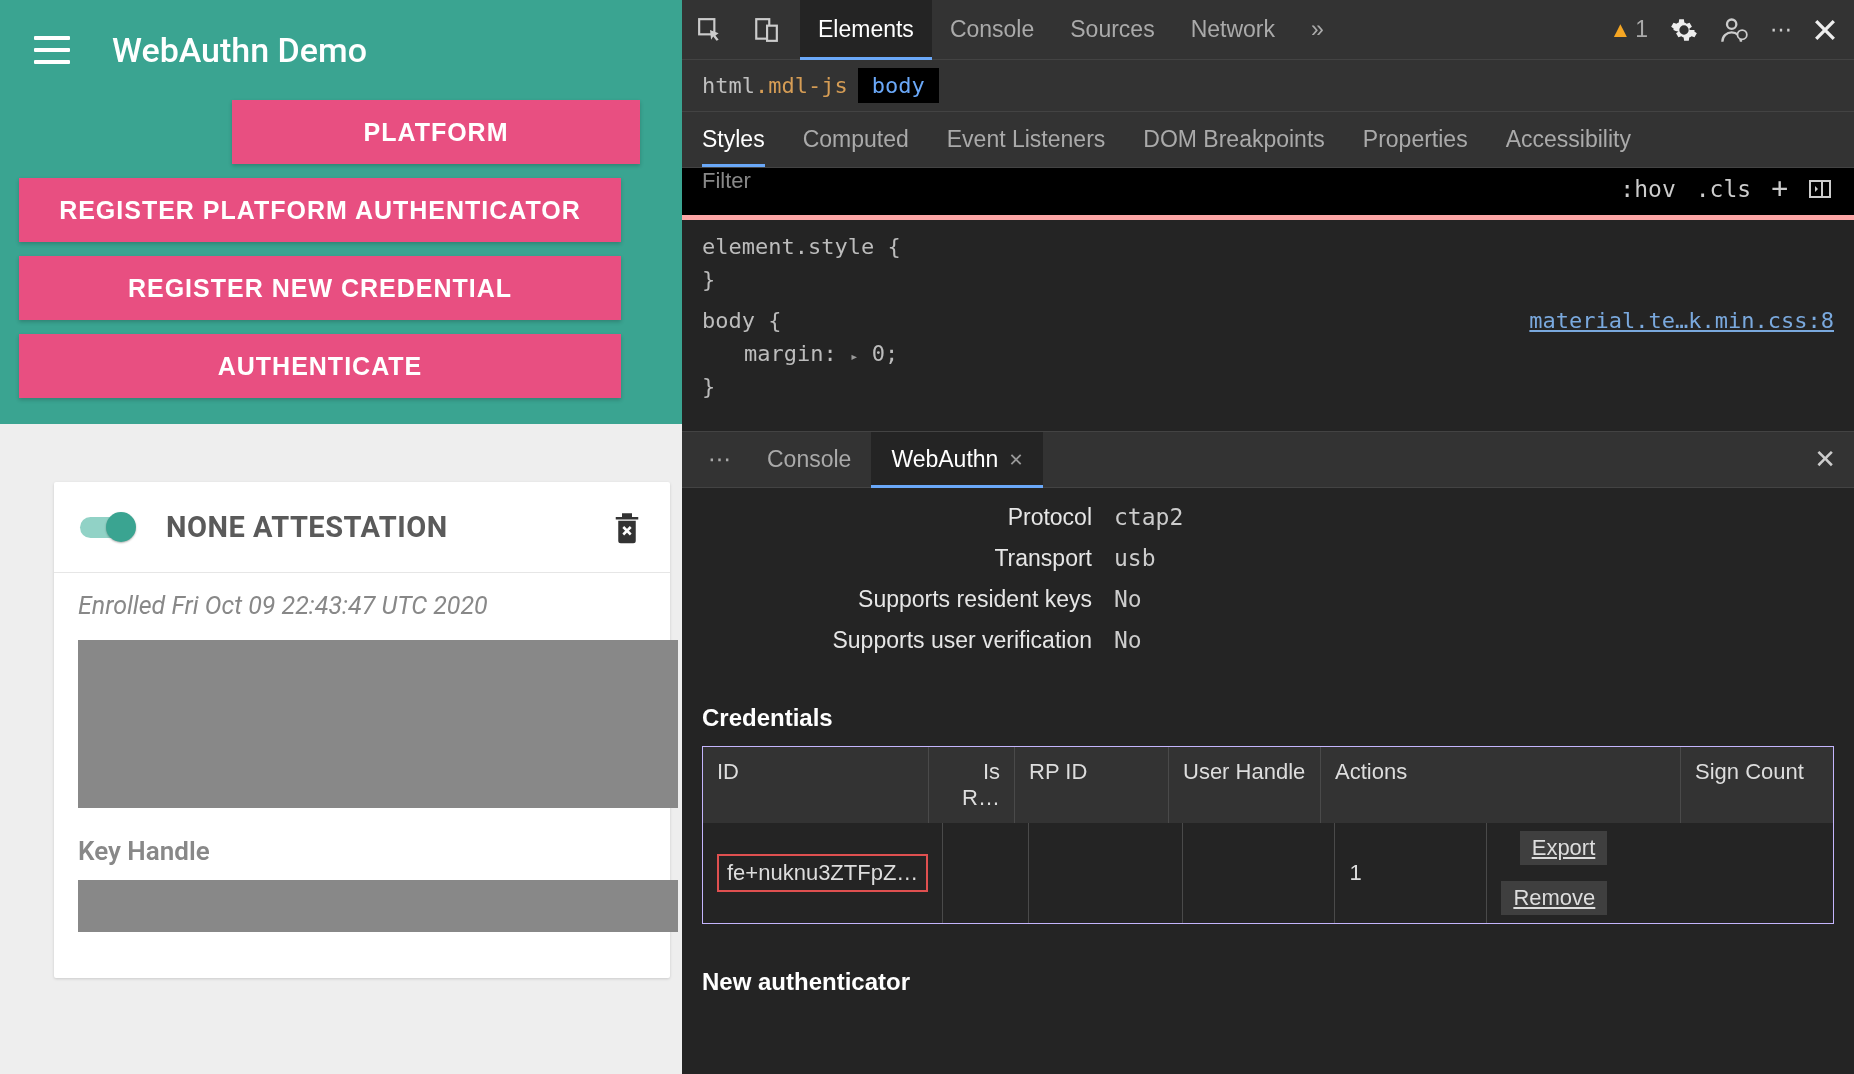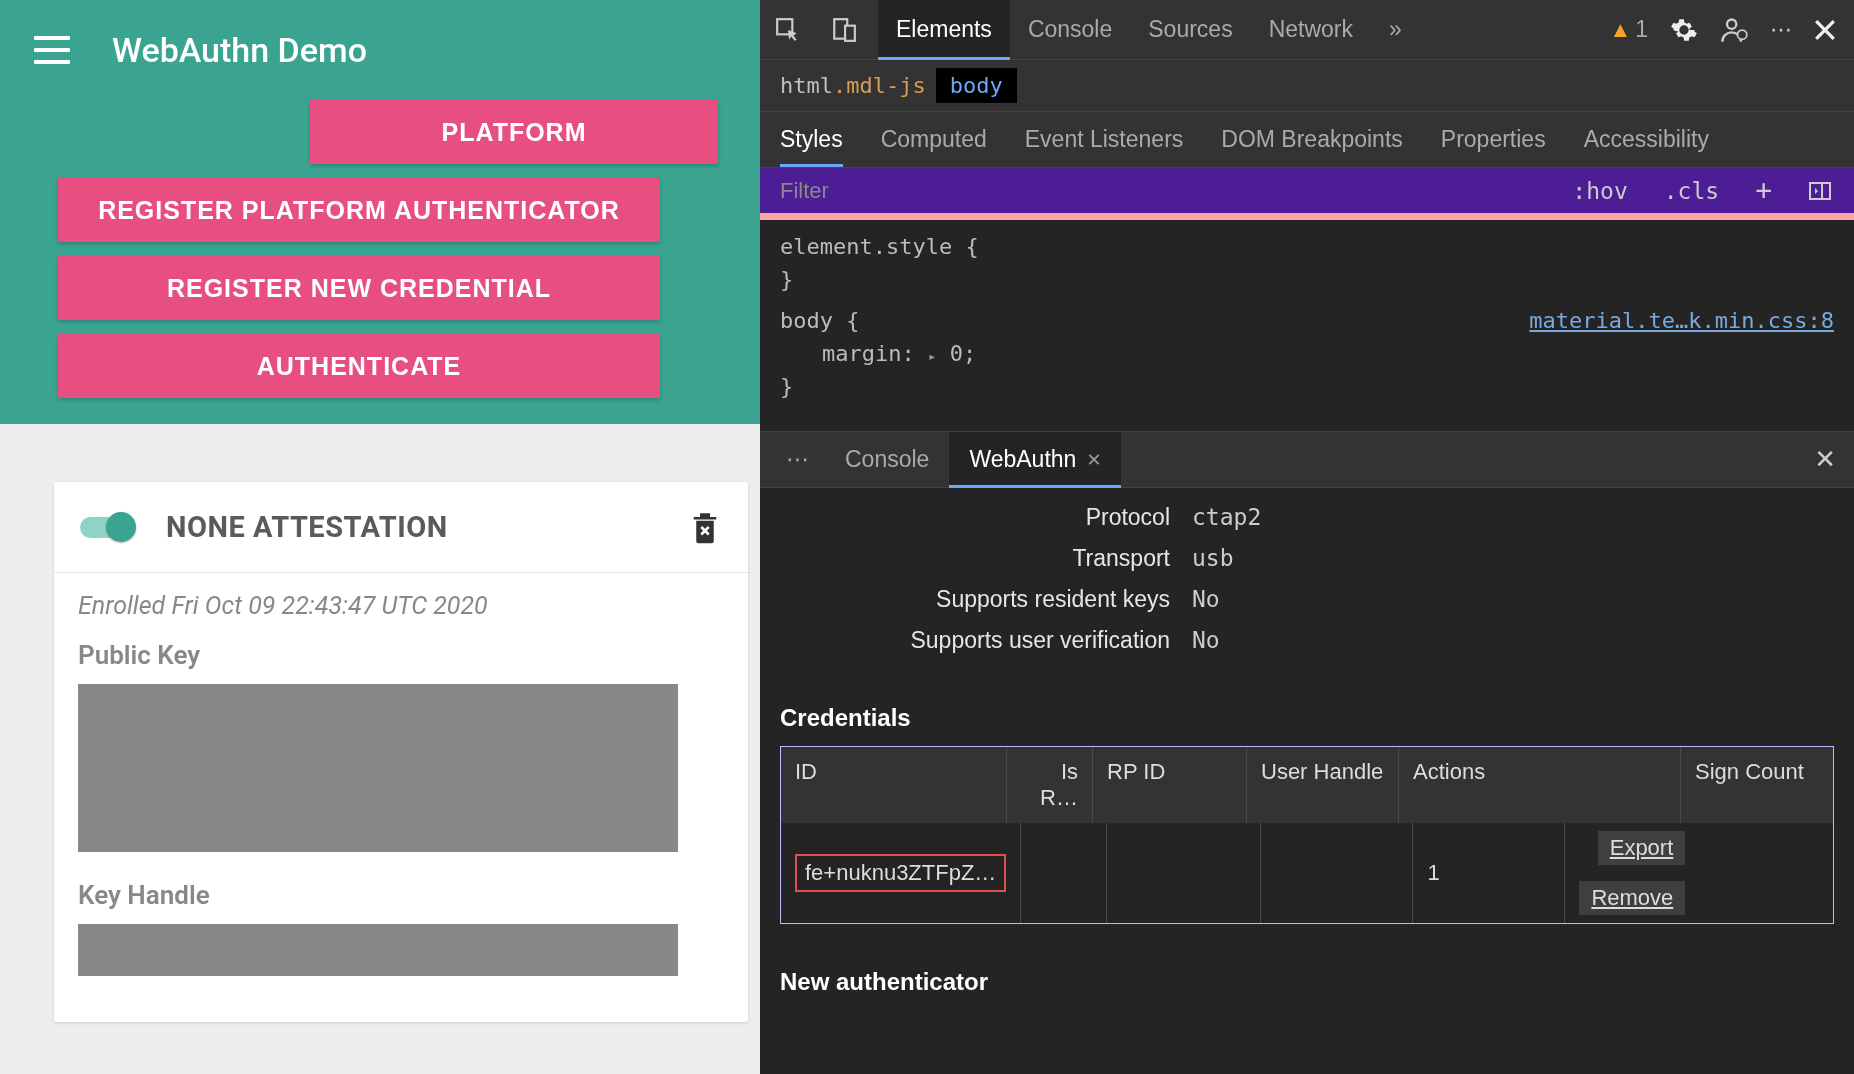--- a/index.html
+++ b/index.html
@@ -1,19 +1,19 @@
 <!DOCTYPE html>
 <html><head>
 <meta charset="utf-8">
 <style>
   * { box-sizing: border-box; margin: 0; padding: 0; }
   body { font-family: -apple-system, BlinkMacSystemFont, "Segoe UI", Roboto, Helvetica, Arial, sans-serif; width: 1854px; height: 1074px; overflow: hidden; display: flex; }
   
   
-  .app { width: 760px; height: 1074px; background: #eeeeee; display: flex; flex-direction: column; }
+  .app { width: 682px; height: 1074px; background: #eeeeee; display: flex; flex-direction: column; }
   .app-header { background: #3aa491; color: #fff; padding: 0 0 26px 0; }
   .app-title-row { display: flex; align-items: center; height: 100px; }
   .hamburger { width: 36px; height: 28px; margin-left: 34px; display: flex; flex-direction: column; justify-content: space-between; cursor: pointer; }
   .hamburger span { display: block; height: 4px; background: #fff; border-radius: 1px; }
   .app-title { font-size: 34px; font-weight: 500; margin-left: 42px; color: #fff; }
   .btn-col { display: flex; flex-direction: column; align-items: center; gap: 14px; padding-right: 42px; }
   .pink-btn { background: #e84f81; color: #fff; font-size: 25px; font-weight: 600; letter-spacing: 1px; border: none; height: 64px; display: flex; align-items: center; justify-content: center; cursor: pointer; box-shadow: 0 2px 4px rgba(0,0,0,0.2); }
   .btn-isuvpaa { width: 408px; align-self: flex-end; margin-right: 0; }
   .btn-wide { width: 602px; }
   
@@ -48,23 +48,23 @@
   .bc-html { color: #bfbfbf; }
   .bc-mdl { color: #d69d55; }
   .bc-body { background:#000; color:#6aa8f8; padding: 5px 14px; }
   
   .styles-bar { background:#333; height:56px; display:flex; align-items:center; padding:0 20px; border-bottom:1px solid #434343; }
   .styles-tabs { display:flex; gap:38px; height:100%; align-items:center; }
   .styles-tab { color:#aaa; cursor:pointer; position:relative; height:100%; display:flex; align-items:center; }
   .styles-tab.active { color:#fff; }
   .styles-tab.active::after { content:''; position:absolute; bottom:0; left:0; right:0; height:3px; background:#6aa8f8; }
   
-  .filter-row { background:#4c1d95; height:52px; display:flex; align-items:center; border-bottom:7px solid #fca5a5; }
+  .filter-row { background:#000000; height:52px; display:flex; align-items:flex-start; border-bottom:5px solid #fca5a5; }
   .filter-input { color:#888; font-size:22px; padding-left:20px; flex:1; }
-  .filter-btns { display:flex; gap:16px; font-family: Menlo, Consolas, monospace; color:#ccc; padding-right:12px; align-items:center; }
+  .filter-btns { display:flex; gap:0; font-family: Menlo, Consolas, monospace; color:#ccc; padding-right:12px; align-items:center; }
   .filter-btns span { padding: 4px 10px; cursor:pointer; }
   
   .css-view { padding: 10px 20px; font-family: Menlo, Consolas, monospace; font-size: 22px; color:#bcbcbc; line-height:1.5; }
   .css-link { float:right; color:#7aa9de; text-decoration: underline; cursor:pointer; }
   .css-prop { padding-left: 42px; }
   .tri { font-size:14px; color:#999; }
   
   
   .drawer { border-top:1px solid #434343; margin-top:18px; flex:1; display:flex; flex-direction:column; background:#242424; }
   .drawer-tabs { background:#333; height:56px; display:flex; align-items:center; border-bottom:1px solid #434343; padding-left:10px; }
@@ -132,21 +132,20 @@
       <div class="card-title">NONE ATTESTATION</div>
       <div class="trash">
         <svg width="30" height="38" viewBox="0 0 24 28">
             <path fill="#333" d="M3 6h18v2H3zM8 3h8v3H8zM5 9h14v16a2 2 0 0 1-2 2H7a2 2 0 0 1-2-2z"></path>
             <path fill="#fff" d="M9 14l6 6M15 14l-6 6" stroke="#fff" stroke-width="2"></path>
           </svg>
       </div>
     </div>
     <div class="card-body">
       <div class="enrolled">Enrolled Fri Oct 09 22:43:47 UTC 2020</div>
-      <div class="field-label">Public Key</div>
       <div class="gray-box"></div>
       <div class="field-label">Key Handle</div>
       <div class="gray-box gray-box-small"></div>
     </div>
   </div>
 </div>
 
 <div class="devtools">
   <div class="dt-topbar">
     <div class="icon-btn">

